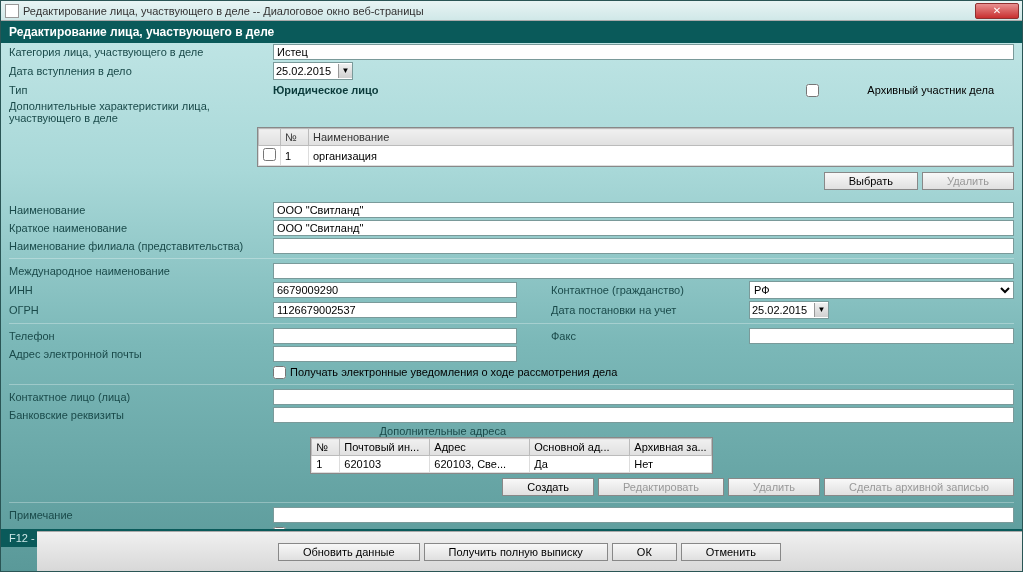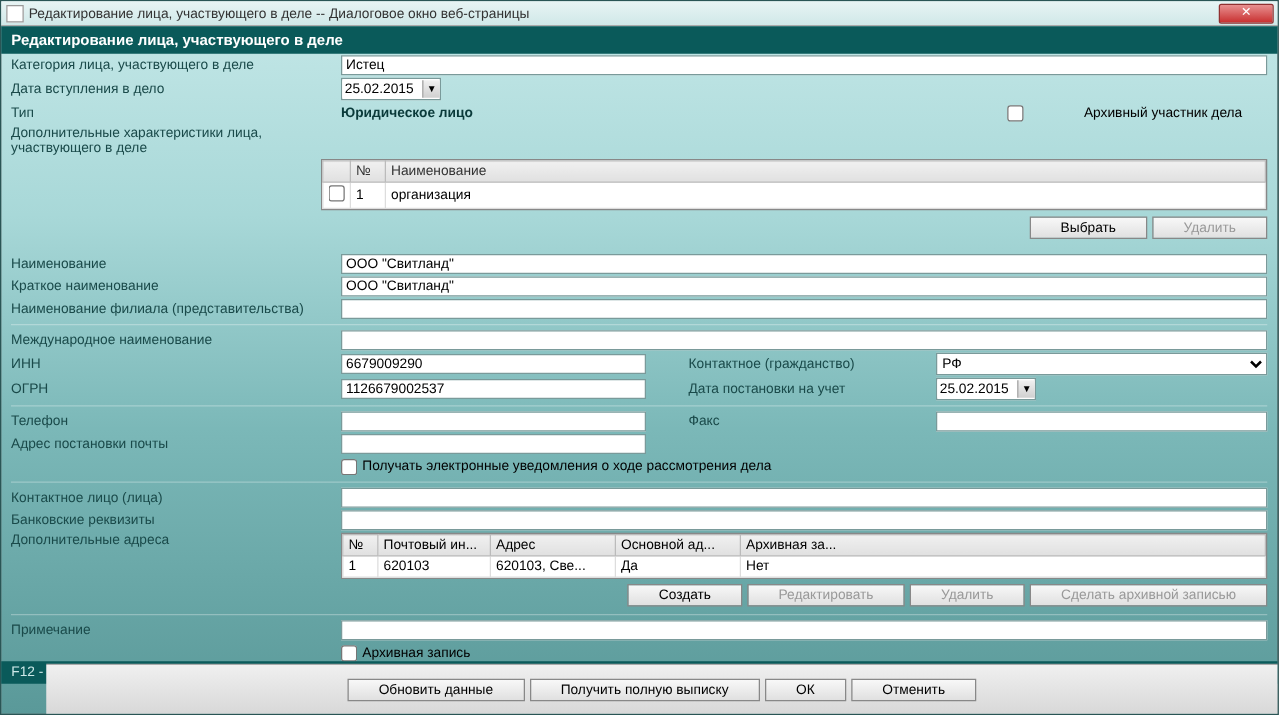--- a/index.html
+++ b/index.html
@@ -333,21 +333,21 @@
         <div class="lbl">Телефон</div>
         <input class="fld-mid" value="" style="">
       </div>
       <div class="col2">
         <div class="lbl2">Факс</div>
         <input class="fld" value="" style="">
       </div>
     </div>
 
     <div class="form-row">
-      <div class="lbl">Адрес постановки почты</div>
+      <div class="lbl">Адрес электронной почты</div>
       <input class="fld-mid" value="" style="">
     </div>
 
     <div class="form-row">
       <div class="lbl"></div>
       <div class="checkbox-wrap">
         <input type="checkbox" style="">
         <span>Получать электронные уведомления о ходе рассмотрения дела</span>
       </div>
     </div>
@@ -356,21 +356,21 @@
 
     <div class="form-row">
       <div class="lbl">Контактное лицо (лица)</div>
       <input class="fld" value="" style="">
     </div>
     <div class="form-row">
       <div class="lbl">Банковские реквизиты</div>
       <input class="fld" value="" style="">
     </div>
 
-    <div class="form-row" style="align-items:flex-start;">
+    <div class="form-row" style="align-items:center;flex-direction:column;">
       <div class="lbl">Дополнительные адреса</div>
       <div style="flex:1;border:1px solid #888;">
         <table style="width:100%;border-collapse:collapse;background:#fff;font-size:11px;">
           <thead>
             <tr>
               <th style="width:28px;background:linear-gradient(#f0f0f0,#e0e0e0);border:1px solid #bbb;padding:2px 4px;text-align:left;font-weight:normal;">№</th>
               <th style="width:90px;background:linear-gradient(#f0f0f0,#e0e0e0);border:1px solid #bbb;padding:2px 4px;text-align:left;font-weight:normal;">Почтовый ин...</th>
               <th style="width:100px;background:linear-gradient(#f0f0f0,#e0e0e0);border:1px solid #bbb;padding:2px 4px;text-align:left;font-weight:normal;">Адрес</th>
               <th style="width:100px;background:linear-gradient(#f0f0f0,#e0e0e0);border:1px solid #bbb;padding:2px 4px;text-align:left;font-weight:normal;">Основной ад...</th>
               <th style="background:linear-gradient(#f0f0f0,#e0e0e0);border:1px solid #bbb;padding:2px 4px;text-align:left;font-weight:normal;">Архивная за...</th>

